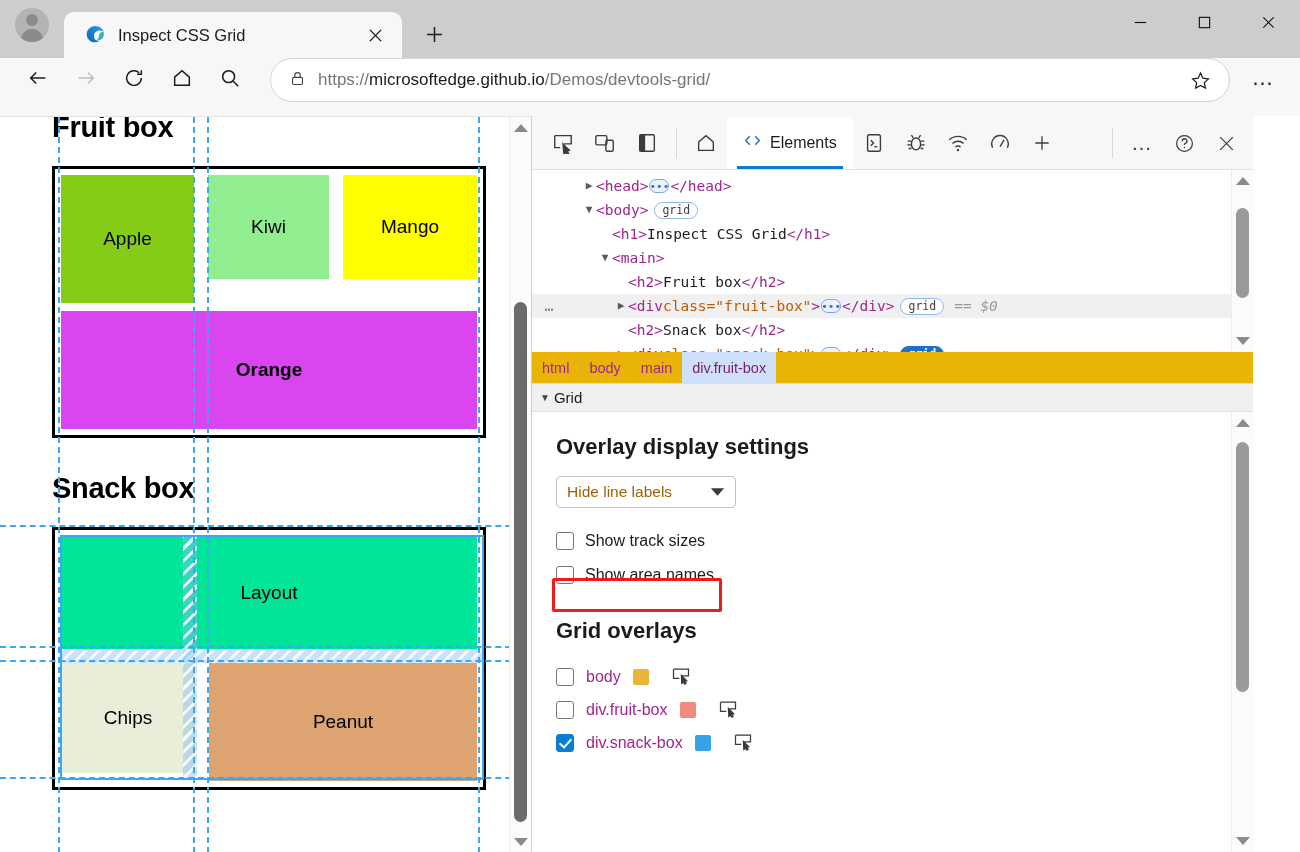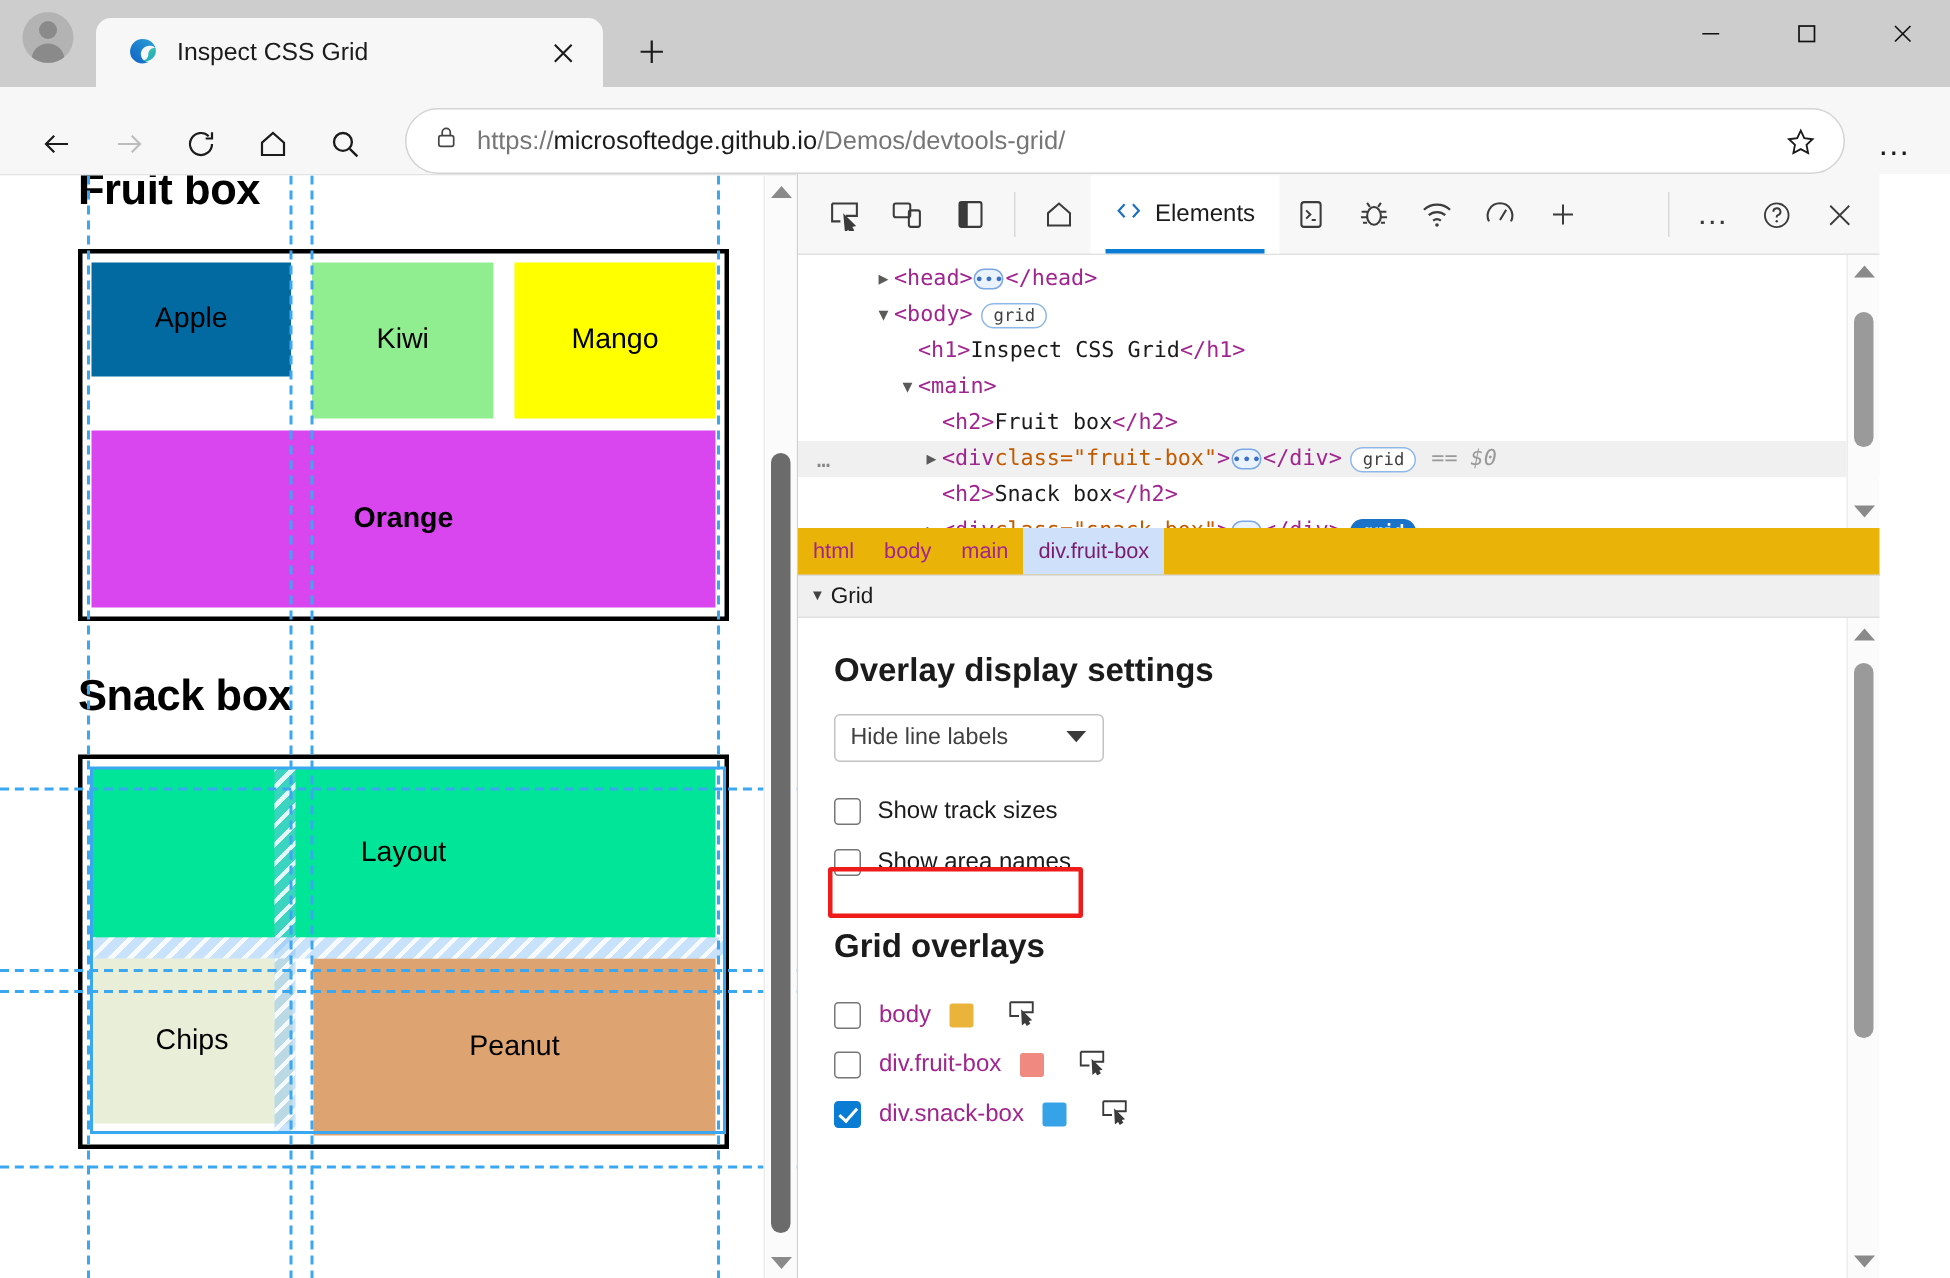--- a/index.html
+++ b/index.html
@@ -55,21 +55,21 @@
     color:#1b1b1b;
   }
   #wincontrols { display:flex; height:58px; position:absolute; right:0; top:0; }
   .wc {
     width:64px; height:44px; display:flex; align-items:center; justify-content:center;
     color:#111;
   }
 
   
   #navbar {
-    height: 58px; background:#f7f7f7; display:flex; align-items:flex-end;
+    height: 58px; background:#f7f7f7; display:flex; align-items:flex-start;
     padding: 0 14px; gap: 0;
   }
   .navbtn {
     width:48px; height:40px; display:flex; align-items:center; justify-content:center;
     border-radius:5px; color:#1b1b1b;
   }
   .navbtn.disabled { color:#bdbdbd; }
   #omnibox {
     flex:1; height:44px; margin:0 10px 0 16px; background:#fff;
     border:1px solid #d4d4d4; border-radius:22px; display:flex; align-items:center;
@@ -249,21 +249,21 @@
     gap:4px;
   }
   #layout-body {
     flex:1; position:relative; overflow:hidden; background:#fff;
     padding: 22px 0 0 24px; font-size:16px; color:#1b1b1b;
   }
   .sec-title { font-weight:bold; font-size:22px; margin-bottom:16px; }
   .dd {
     width:180px; height:32px; border:1px solid #c2c2c2; border-radius:4px;
     background:#fff; display:flex; align-items:center; padding:0 10px;
-    justify-content:space-between; font-size:15.5px; color:#404040; margin-bottom:16px;
+    justify-content:space-between; font-size:15.5px; color:#a16207; margin-bottom:16px;
   }
   .chkrow { display:flex; align-items:center; gap:11px; height:34px; font-size:16px; }
   .chk {
     width:18px; height:18px; border:1.6px solid #767676; border-radius:3px;
     background:#fff; flex:0 0 18px; position:relative;
   }
   .chk.on { background:#0a7cd4; border-color:#0a7cd4; }
   .chk.on::after {
     content:""; position:absolute; left:5px; top:1.5px; width:5px; height:10px;
     border:solid #fff; border-width:0 2.2px 2.2px 0; transform:rotate(42deg);
@@ -396,21 +396,21 @@
 
   <div id="content">
 
     <div id="viewport">
       <div id="page">
 
         <h2 class="page-h2" style="margin-top:30px;">Fruit box</h2>
 
         <div class="boxcontainer" style="margin-top:22px;">
           <div class="fruit-grid">
-            <div class="cell" style="height:76px;background:#0369a1;">Apple</div>
+            <div class="cell" style="height:128px;background:#84cc16;">Apple</div>
             <div class="cell" style="height:104px;background:#90ee90;">Kiwi</div>
             <div class="cell" style="height:104px;background:#ffff00;">Mango</div>
             <div class="cell" style="grid-column:1/4;height:118px;background:#d946ef;font-weight:bold;">Orange</div>
           </div>
         </div>
 
         <h2 class="page-h2" style="margin-top:34px;">Snack box</h2>
 
         <div class="boxcontainer" style="margin-top:22px;position:relative;">
           <div class="snack-grid">

